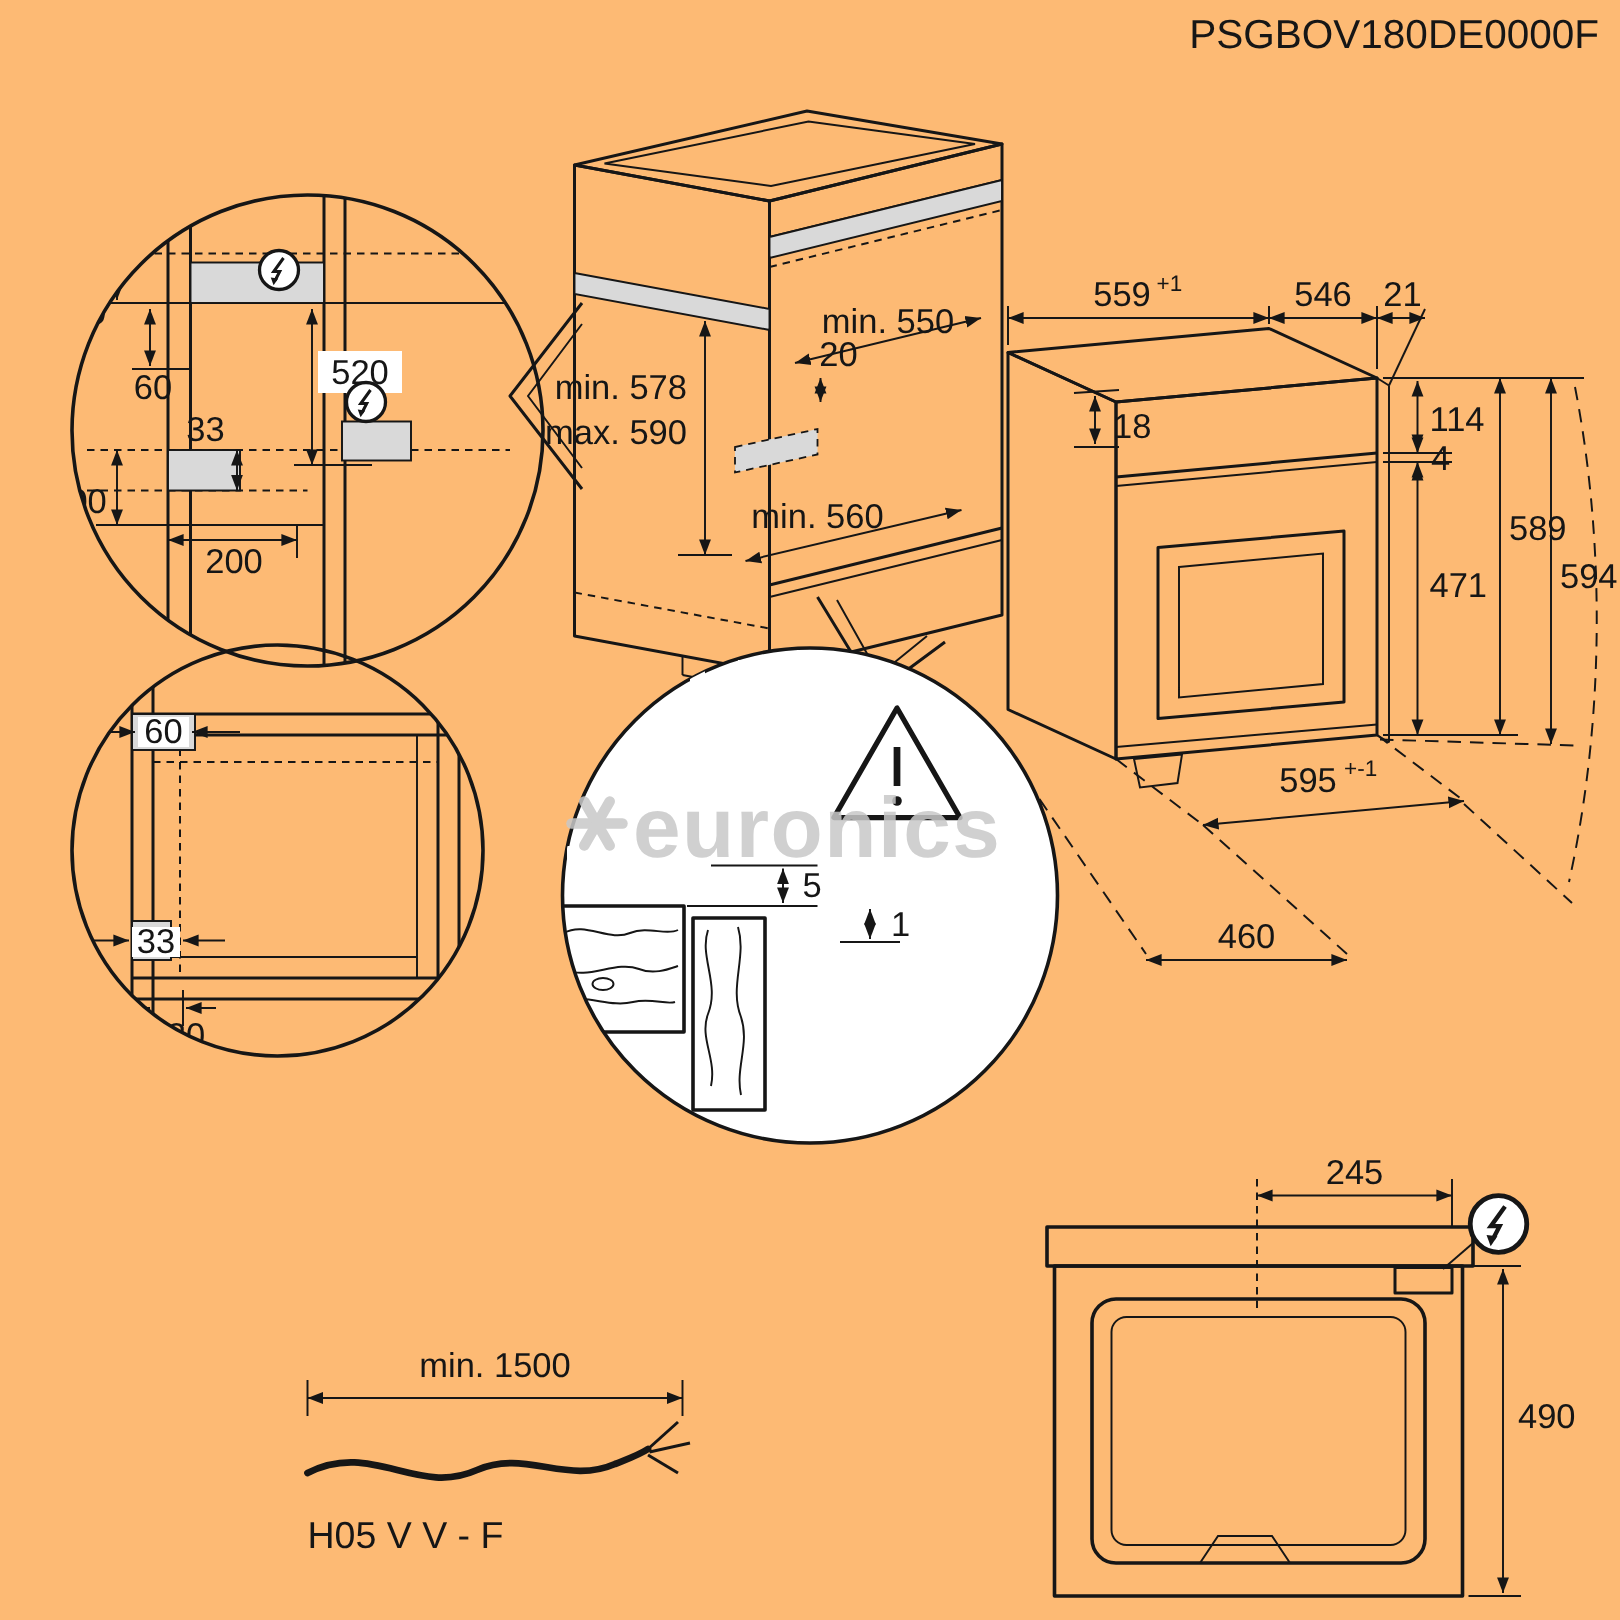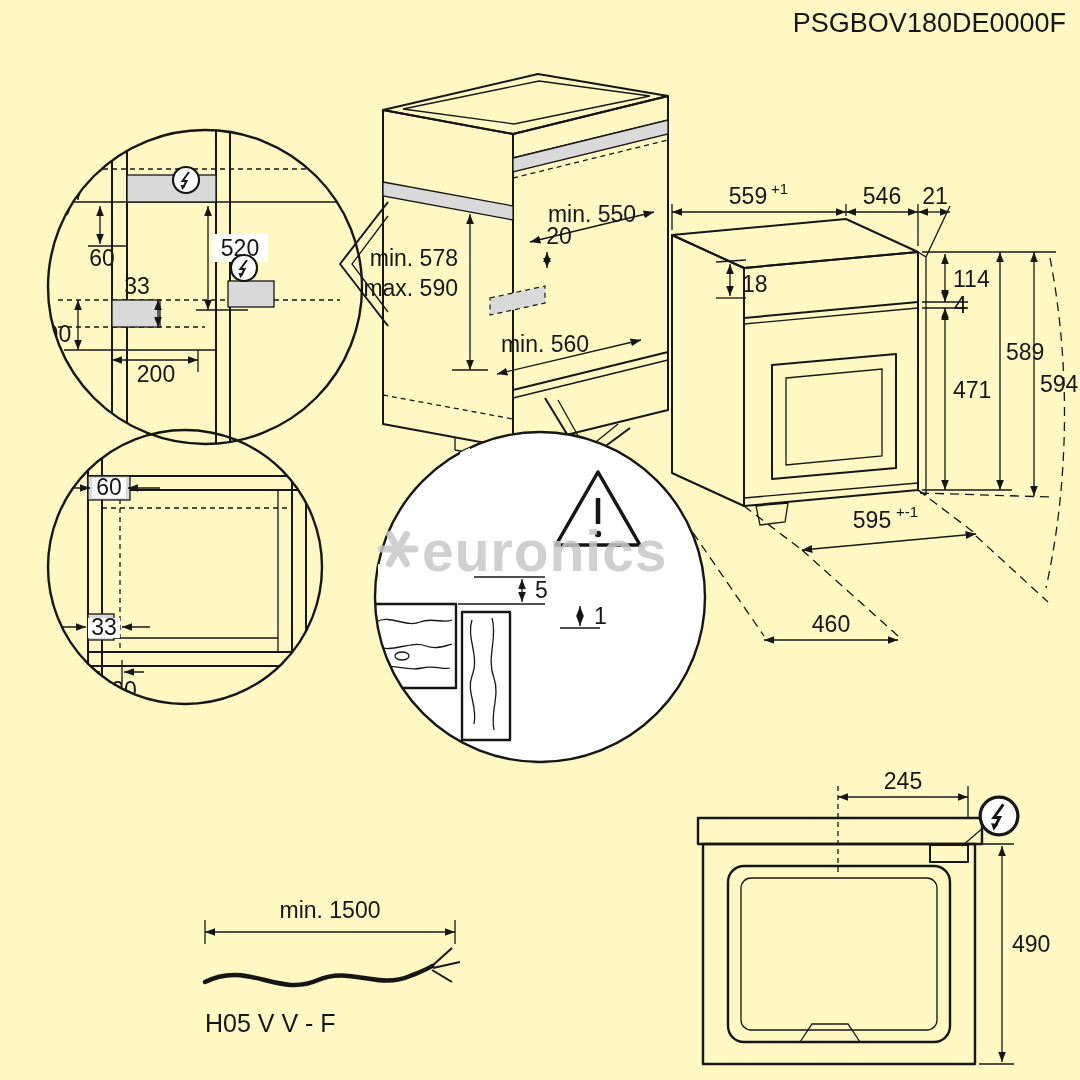--- a/index.html
+++ b/index.html
@@ -1,16 +1,16 @@
 <!DOCTYPE html>
 <html><head>
 <meta charset="utf-8">
 <style>
   html,body{margin:0;padding:0;background:#fff;}
-  .page{width:1080px;height:1080px;position:relative;background:#fef9c3;overflow:hidden;
+  .page{width:1080px;height:1080px;position:relative;background:#fdba74;overflow:hidden;
         font-family:"Liberation Sans",sans-serif;}
   svg{position:absolute;left:0;top:0;font-family:"Liberation Sans",sans-serif;}
   .s2{stroke:#161616;stroke-width:2;fill:none;stroke-linejoin:round}
   .s25{stroke:#161616;stroke-width:2.4;fill:none;stroke-linejoin:round}
   .thin{stroke:#161616;stroke-width:1.3;fill:none}
   .dim{stroke:#161616;stroke-width:1.3;fill:none}
   .dsh{stroke-dasharray:9,6}
   .dsh2{stroke-dasharray:5,4}
   .shade{fill:#d9d9d9;stroke:#161616;stroke-width:1.3}
   .shadeD{fill:#d9d9d9;stroke:#161616;stroke-width:1.2;stroke-dasharray:5,4}

